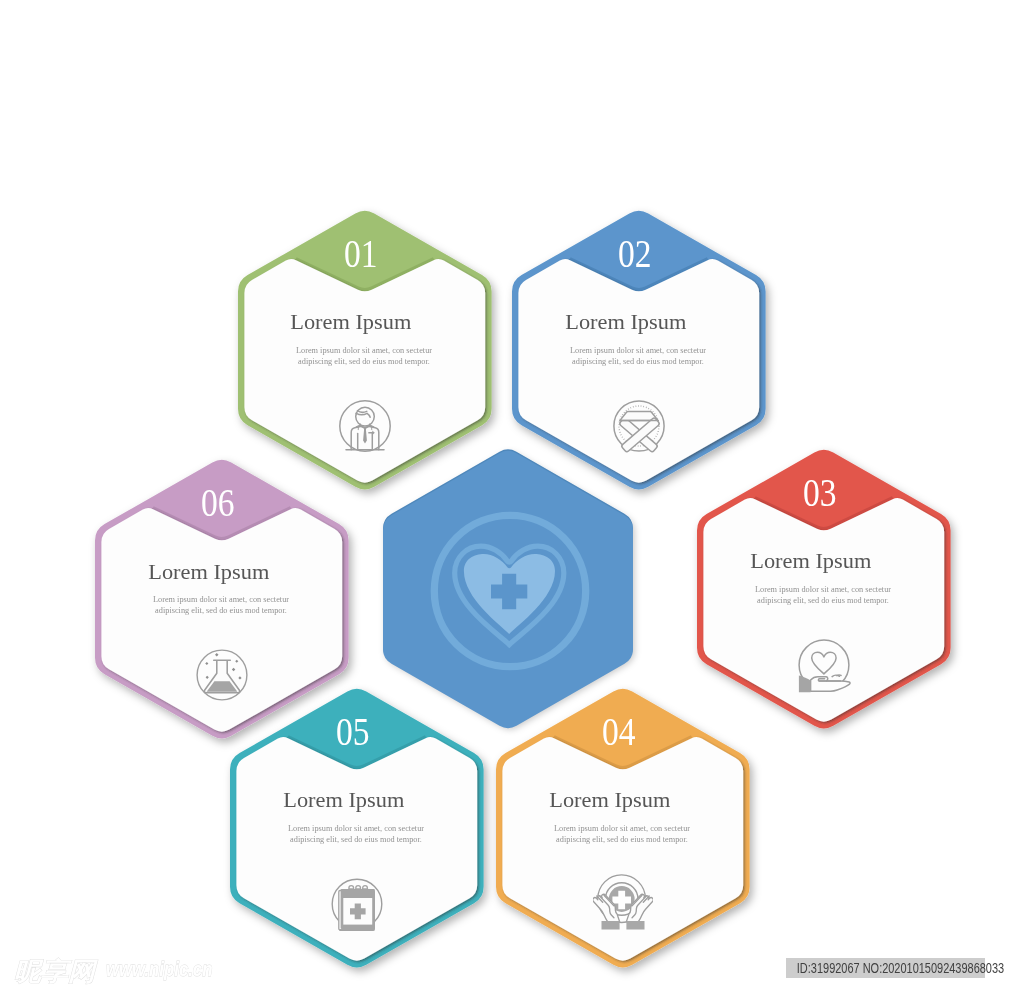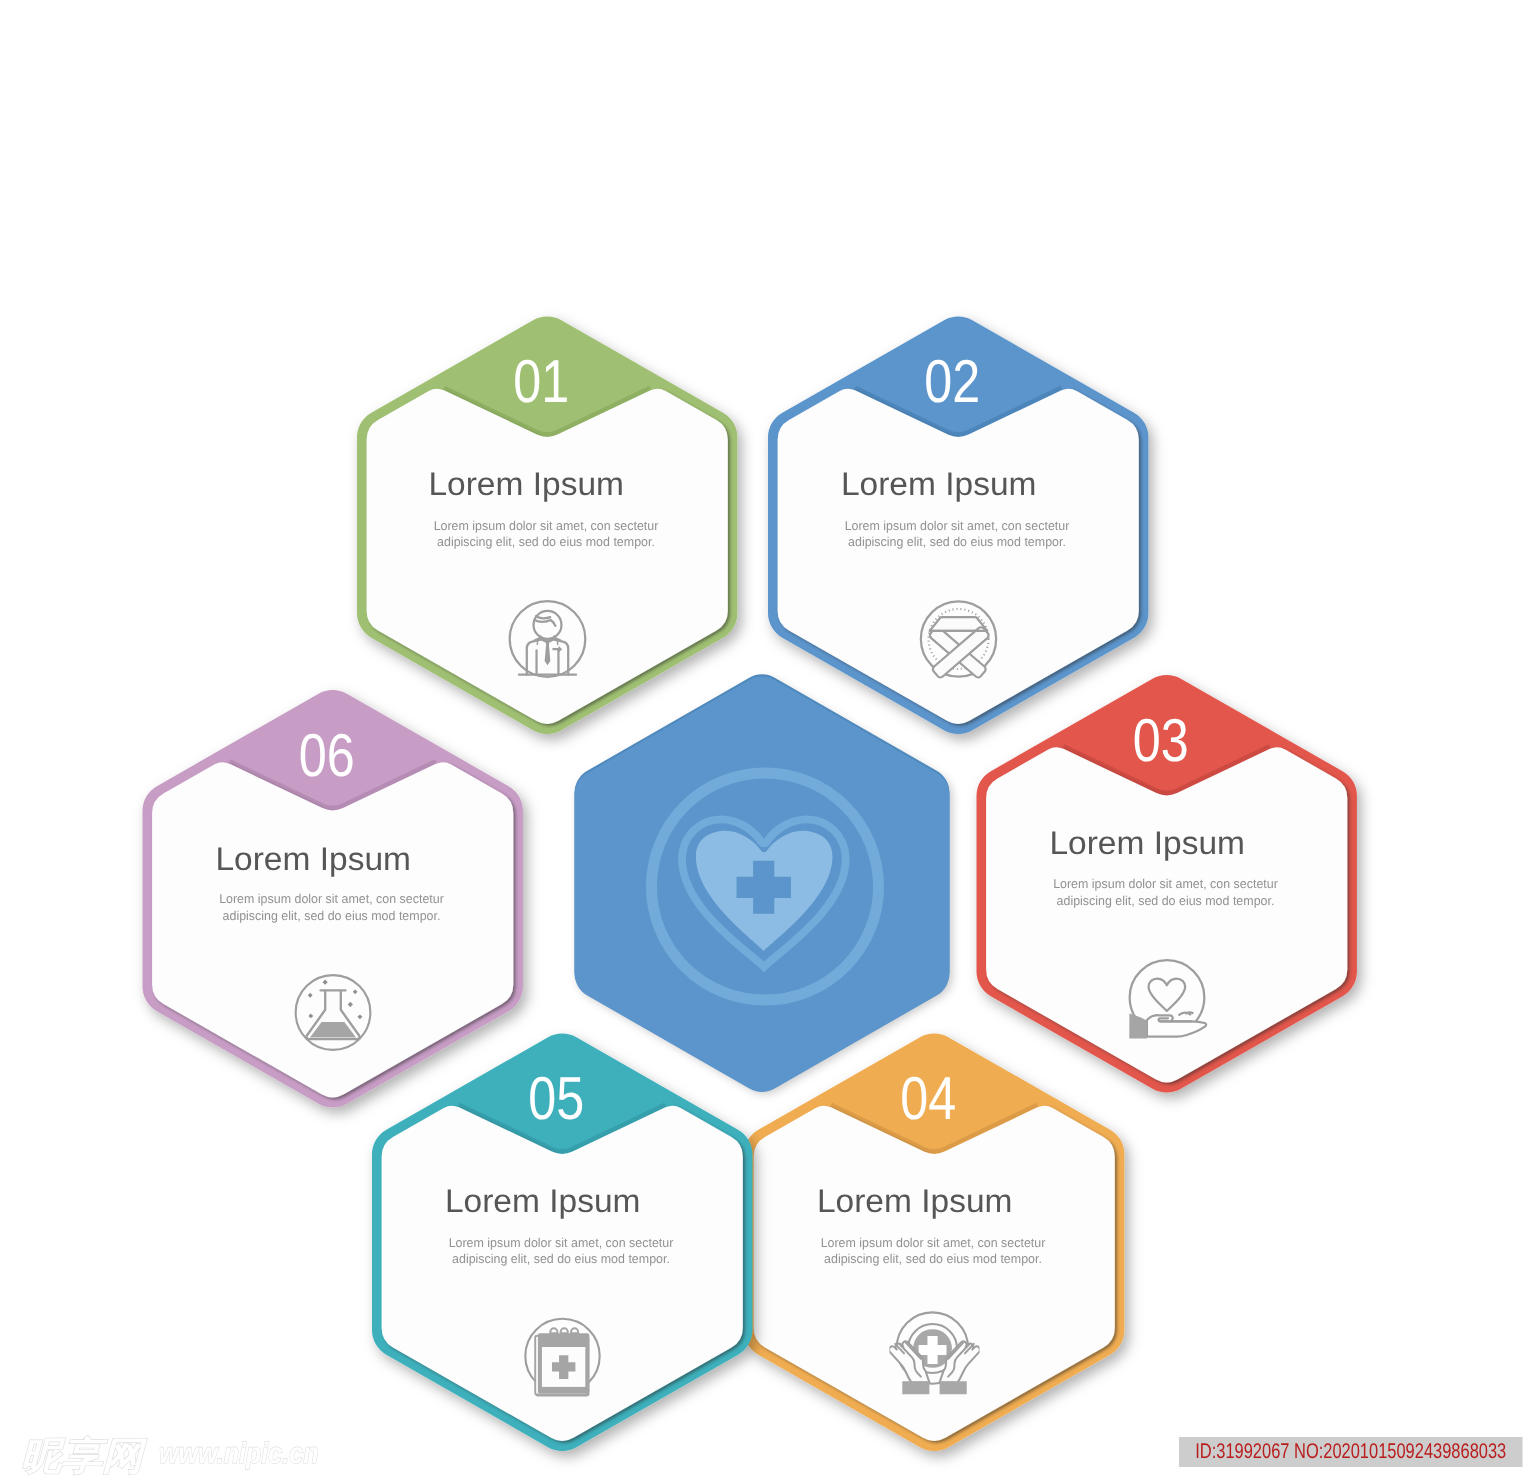--- a/index.html
+++ b/index.html
@@ -1,19 +1,19 @@
 <!DOCTYPE html>
 <html><head>
 <meta charset="utf-8">
 <style>
   html,body{margin:0;padding:0;}
   body{width:1024px;height:989px;background:#ffffff;overflow:hidden;
        font-family:"Liberation Sans",sans-serif;position:relative;}
   #stage{position:absolute;left:0;top:0;width:1024px;height:989px;background:#fff;}
-  .hex{position:absolute;width:304px;height:278.3px;}
+  .hex{position:absolute;width:304px;height:278.3px;font-family:Liberation Serif, serif;}
   .hexsvg{position:absolute;left:-26px;top:-26px;width:306px;height:331px;overflow:visible;}
   .num{position:absolute;left:-4px;width:253.6px;text-align:center;color:#fff;
        font-size:40.4px;font-weight:400;top:23px;line-height:1;
        transform:scaleX(0.83);transform-origin:50% 0;}
   .title{position:absolute;left:-13.5px;width:253.6px;text-align:center;color:#565656;
         font-size:21.8px;top:101.5px;line-height:1;
         transform:scaleX(1.025);transform-origin:50% 0;}
   .desc{position:absolute;left:1px;width:250px;text-align:center;color:#919191;
         font-size:8.6px;line-height:10.85px;top:134.2px;white-space:nowrap;
         transform:scaleX(0.965);transform-origin:50% 0;}
@@ -22,22 +22,22 @@
   .centerhex{position:absolute;width:250px;height:277px;}
   .centersvg{position:absolute;left:-24px;top:-24px;width:300px;height:327px;overflow:visible;}
   .wm-logo{position:absolute;left:14px;top:959px;font-size:25.5px;line-height:25px;
       color:#ffffff;font-weight:700;letter-spacing:0px;font-style:italic;
       font-family:"DejaVu Sans",sans-serif;transform:scaleX(1.06);transform-origin:0 0;
       -webkit-text-stroke:0.85px #dedede;paint-order:stroke fill;}
   .wm-site{position:absolute;left:106px;top:959px;font-size:19.6px;line-height:20px;
       color:#ffffff;font-weight:700;letter-spacing:0px;font-style:italic;
       transform:scaleX(0.855);transform-origin:0 0;
       -webkit-text-stroke:0.8px #dedede;paint-order:stroke fill;}
-  .wm-id{position:absolute;left:786px;top:958px;width:229px;height:20px;
-      background:#cdcdcd;color:#b91c1c;font-size:14.2px;line-height:20.5px;
+  .wm-id{position:absolute;left:786px;top:958px;width:199px;height:20px;
+      background:#cdcdcd;color:#404040;font-size:14.2px;line-height:20.5px;
       text-align:center;letter-spacing:0px;white-space:nowrap;overflow:visible;}
   .wm-id span{display:block;position:absolute;left:-40px;top:0;width:309px;text-align:center;
       transform:scaleX(0.773);transform-origin:50% 50%;}
 
   .center-ico{position:absolute;left:41.9px;top:54.5px;width:170px;height:170px;}
   .center-ico svg{display:block;width:170px;height:170px;}
 </style>
 </head>
 <body>
 
@@ -109,21 +109,21 @@
 <g fill="#fbfbfb" stroke="#9e9e9e" stroke-width="1.5" stroke-linecap="round" stroke-linejoin="round">
 <rect x="-1.0" y="-4.4" width="44" height="8.8" rx="2.4" transform="translate(13.6,25.2) rotate(40.7)"></rect>
 <path d="M19.1 15.4 h21.8 a1.8 1.8 0 0 1 1.4 0.65 l6.9 8.55 h-38.4 l6.9 -8.55 a1.8 1.8 0 0 1 1.4 -0.65 z"></path>
 <rect x="-1.0" y="-4.4" width="44" height="8.8" rx="2.4" transform="translate(47.4,25.2) rotate(139.3)"></rect>
 <path d="M11.3 24.6 h37.4"></path>
 </g>
 </svg>
       </div>
   </div>
 
-  <div class="hex" style="left:651px;top:449.7px">
+  <div class="hex" style="left:697px;top:449.7px">
     <svg class="hexsvg" viewBox="-26 -26 306 331">
       <defs>
         <filter id="sh03" x="-30%" y="-30%" width="180%" height="180%">
           <feDropShadow dx="3" dy="4" stdDeviation="4.2" flood-color="#000" flood-opacity="0.3"></feDropShadow>
         </filter>
         <filter id="iw03" x="-30%" y="-30%" width="180%" height="180%">
           <feDropShadow dx="1.5" dy="1.3" stdDeviation="1.1" flood-color="#262626" flood-opacity="0.5"></feDropShadow>
         </filter>
       </defs>
       <path class="p-outer" d="M 117.37 2.50 A 19.00 19.00 0 0 1 136.23 2.50 L 244.03 64.10 A 19.00 19.00 0 0 1 253.60 80.60 L 253.60 197.70 A 19.00 19.00 0 0 1 244.03 214.20 L 136.23 275.80 A 19.00 19.00 0 0 1 117.37 275.80 L 9.57 214.20 A 19.00 19.00 0 0 1 0.00 197.70 L 0.00 80.60 A 19.00 19.00 0 0 1 9.57 64.10 Z" fill="#e2564c" filter="url(#sh03)"></path>
@@ -186,21 +186,21 @@
 <path d="M26.6 47.6 l-12.0 0 c-1.4 -1.9 -2.6 -4.35 -3.55 -6.6 c-0.95 -2.25 -2.1 -4.1 -3.6 -5.75 l-7.0 -7.7 c-0.95 -1.05 -0.95 -2.5 0.05 -3.4 c0.85 -0.75 2.15 -0.65 3.0 0.2 l1.3 1.35 c-0.95 -1.05 -0.95 -2.5 0.0 -3.35 c0.9 -0.8 2.3 -0.7 3.2 0.25 l1.25 1.35 c-0.9 -0.95 -0.85 -2.3 0.05 -3.1 c0.95 -0.8 2.35 -0.65 3.2 0.25 l8.15 8.75 c0.95 1.0 1.5 2.3 1.6 3.65 l0.2 2.9 c0.1 1.3 0.65 2.55 1.55 3.5 z"></path>
 <path d="M7.0 22.35 l8.0 8.6 c0.95 1.0 1.5 2.3 1.6 3.65 l0.2 2.9 c0.1 1.3 0.65 2.55 1.55 3.5 l2.6 2.75"></path>
 <path d="M11.0 21.25 l9.9 10.6"></path>
 <path d="M3.8 21.95 l5.9 6.3"></path>
 </g>
 <path d="M8.5 46.9 h18.1 v8.6 h-18.1 z M33.4 46.9 h18.1 v8.6 h-18.1 z" fill="#a8a8a8"></path>
 </svg>
       </div>
   </div>
 
-  <div class="hex" style="left:248px;top:688.5px">
+  <div class="hex" style="left:230px;top:688.5px">
     <svg class="hexsvg" viewBox="-26 -26 306 331">
       <defs>
         <filter id="sh05" x="-30%" y="-30%" width="180%" height="180%">
           <feDropShadow dx="3" dy="4" stdDeviation="4.2" flood-color="#000" flood-opacity="0.3"></feDropShadow>
         </filter>
         <filter id="iw05" x="-30%" y="-30%" width="180%" height="180%">
           <feDropShadow dx="1.5" dy="1.3" stdDeviation="1.1" flood-color="#262626" flood-opacity="0.5"></feDropShadow>
         </filter>
       </defs>
       <path class="p-outer" d="M 117.37 2.50 A 19.00 19.00 0 0 1 136.23 2.50 L 244.03 64.10 A 19.00 19.00 0 0 1 253.60 80.60 L 253.60 197.70 A 19.00 19.00 0 0 1 244.03 214.20 L 136.23 275.80 A 19.00 19.00 0 0 1 117.37 275.80 L 9.57 214.20 A 19.00 19.00 0 0 1 0.00 197.70 L 0.00 80.60 A 19.00 19.00 0 0 1 9.57 64.10 Z" fill="#3db0bc" filter="url(#sh05)"></path>

